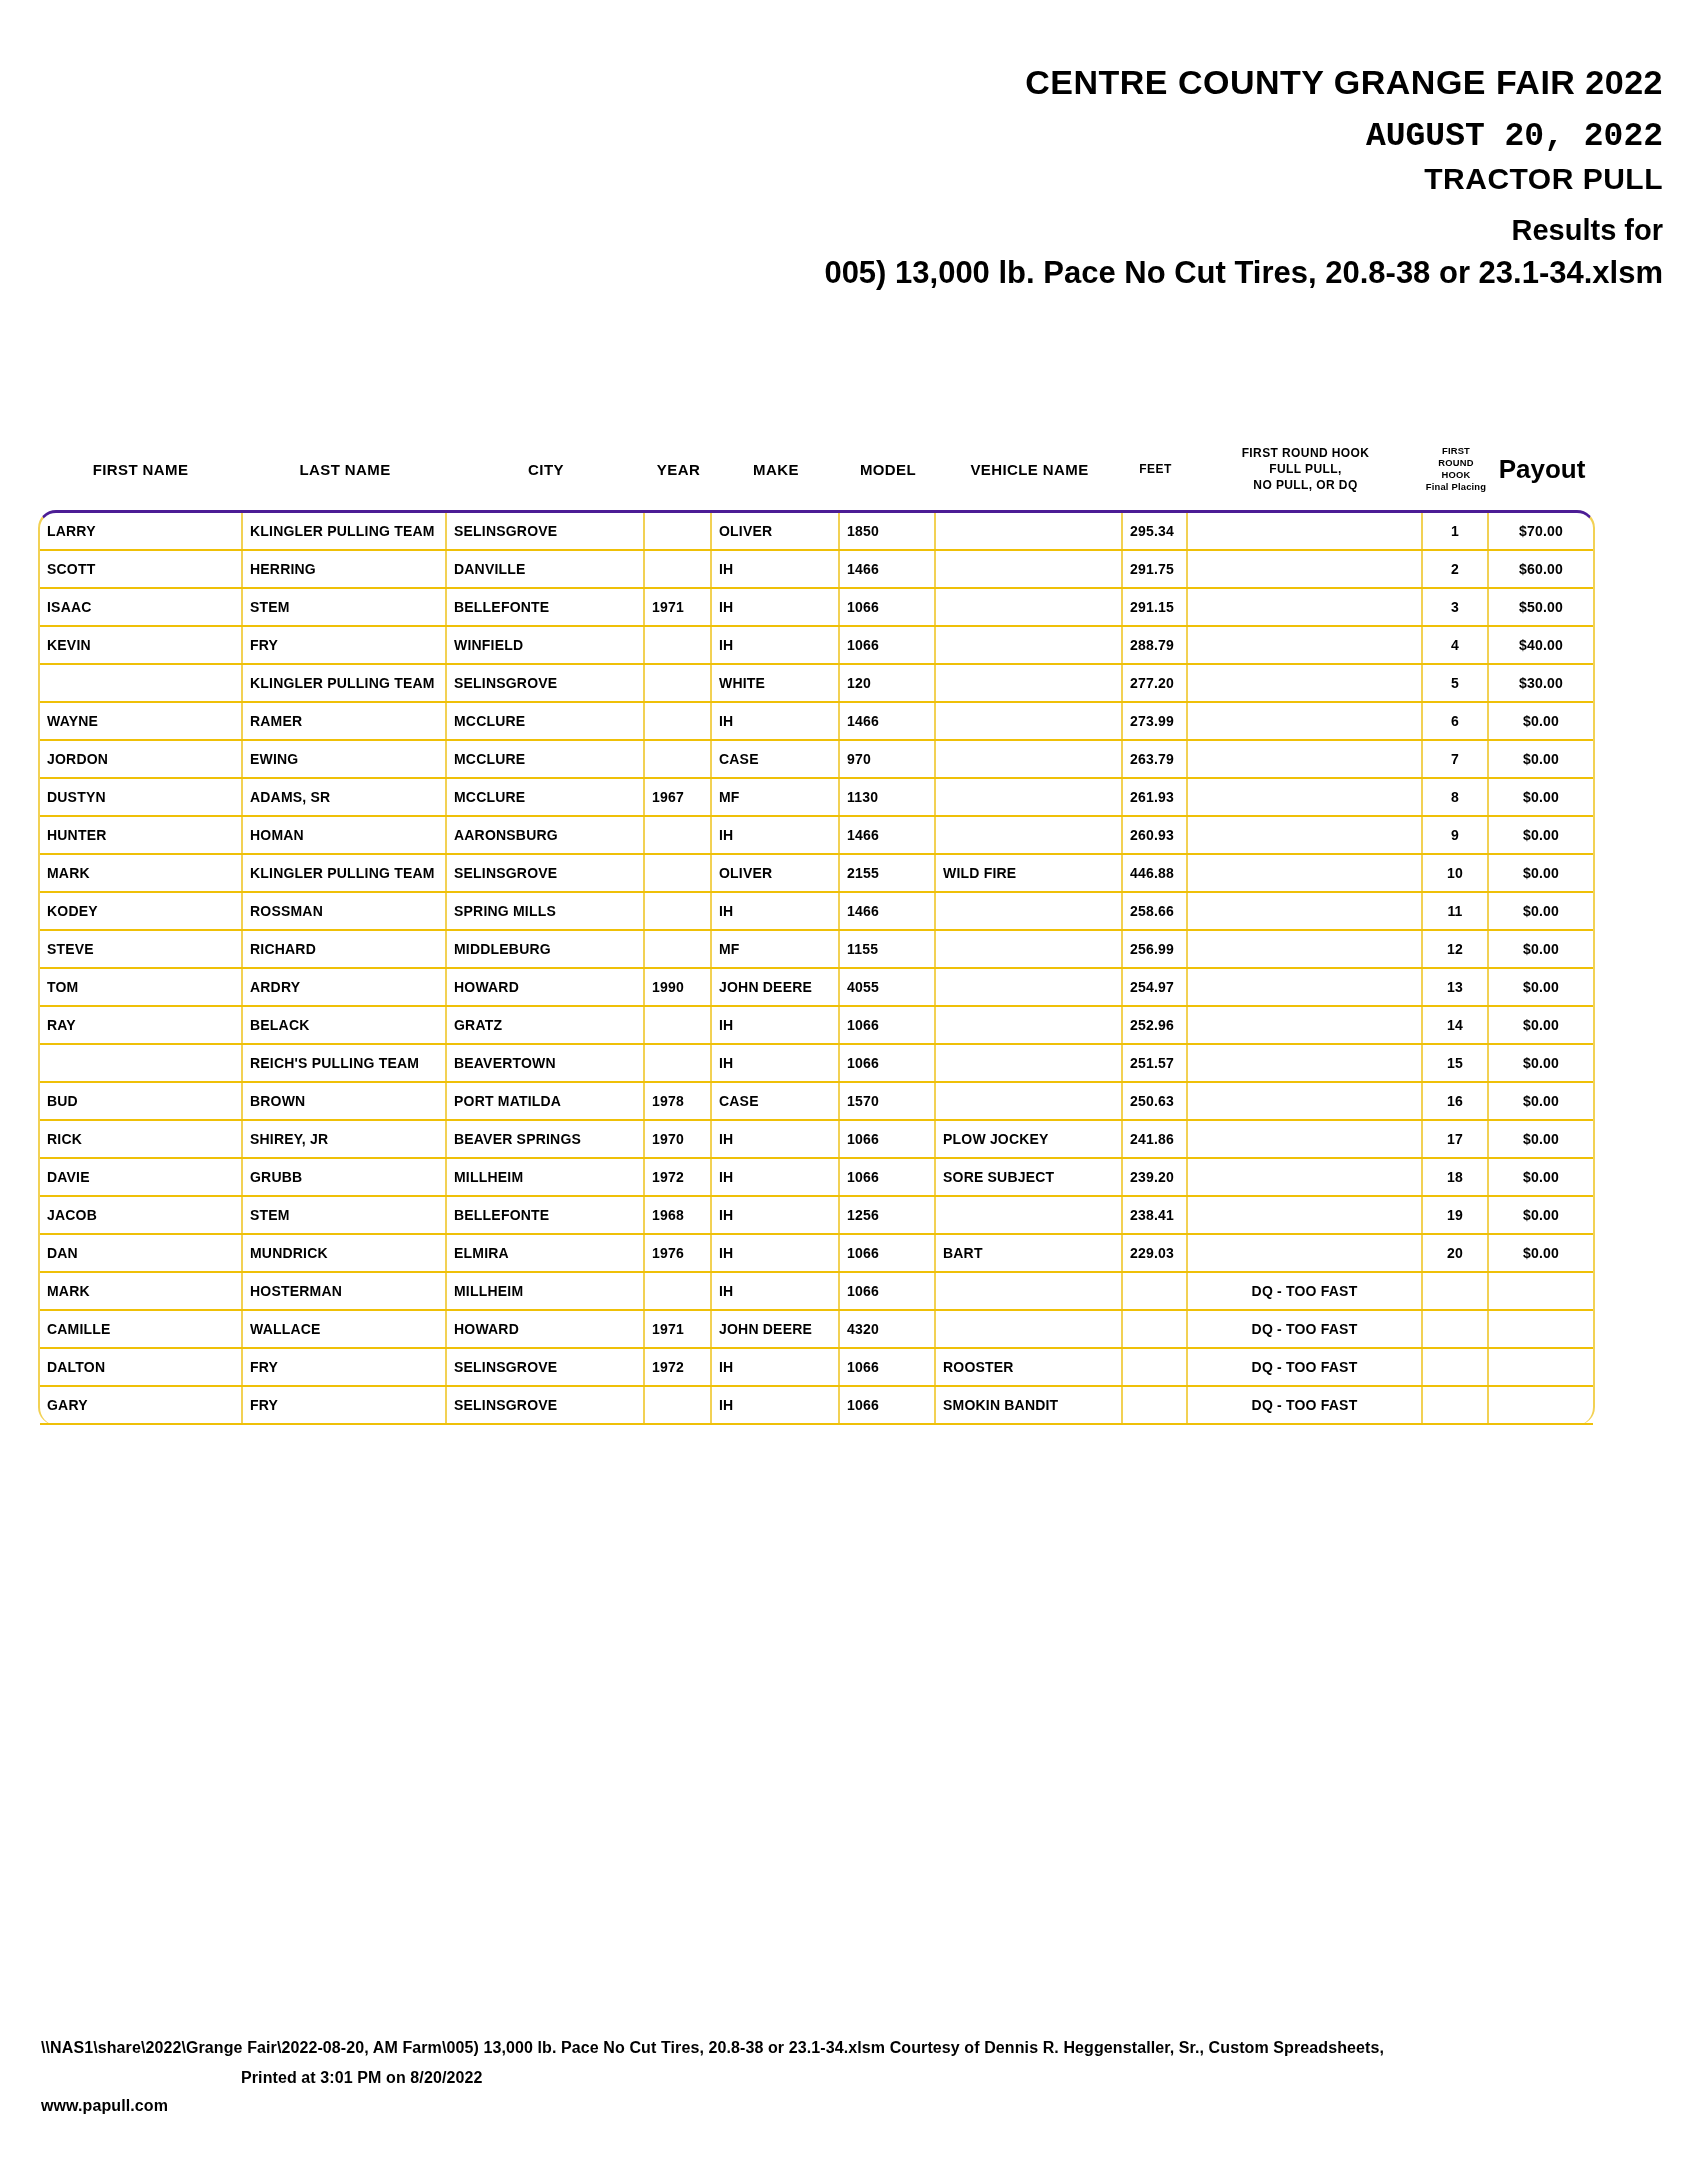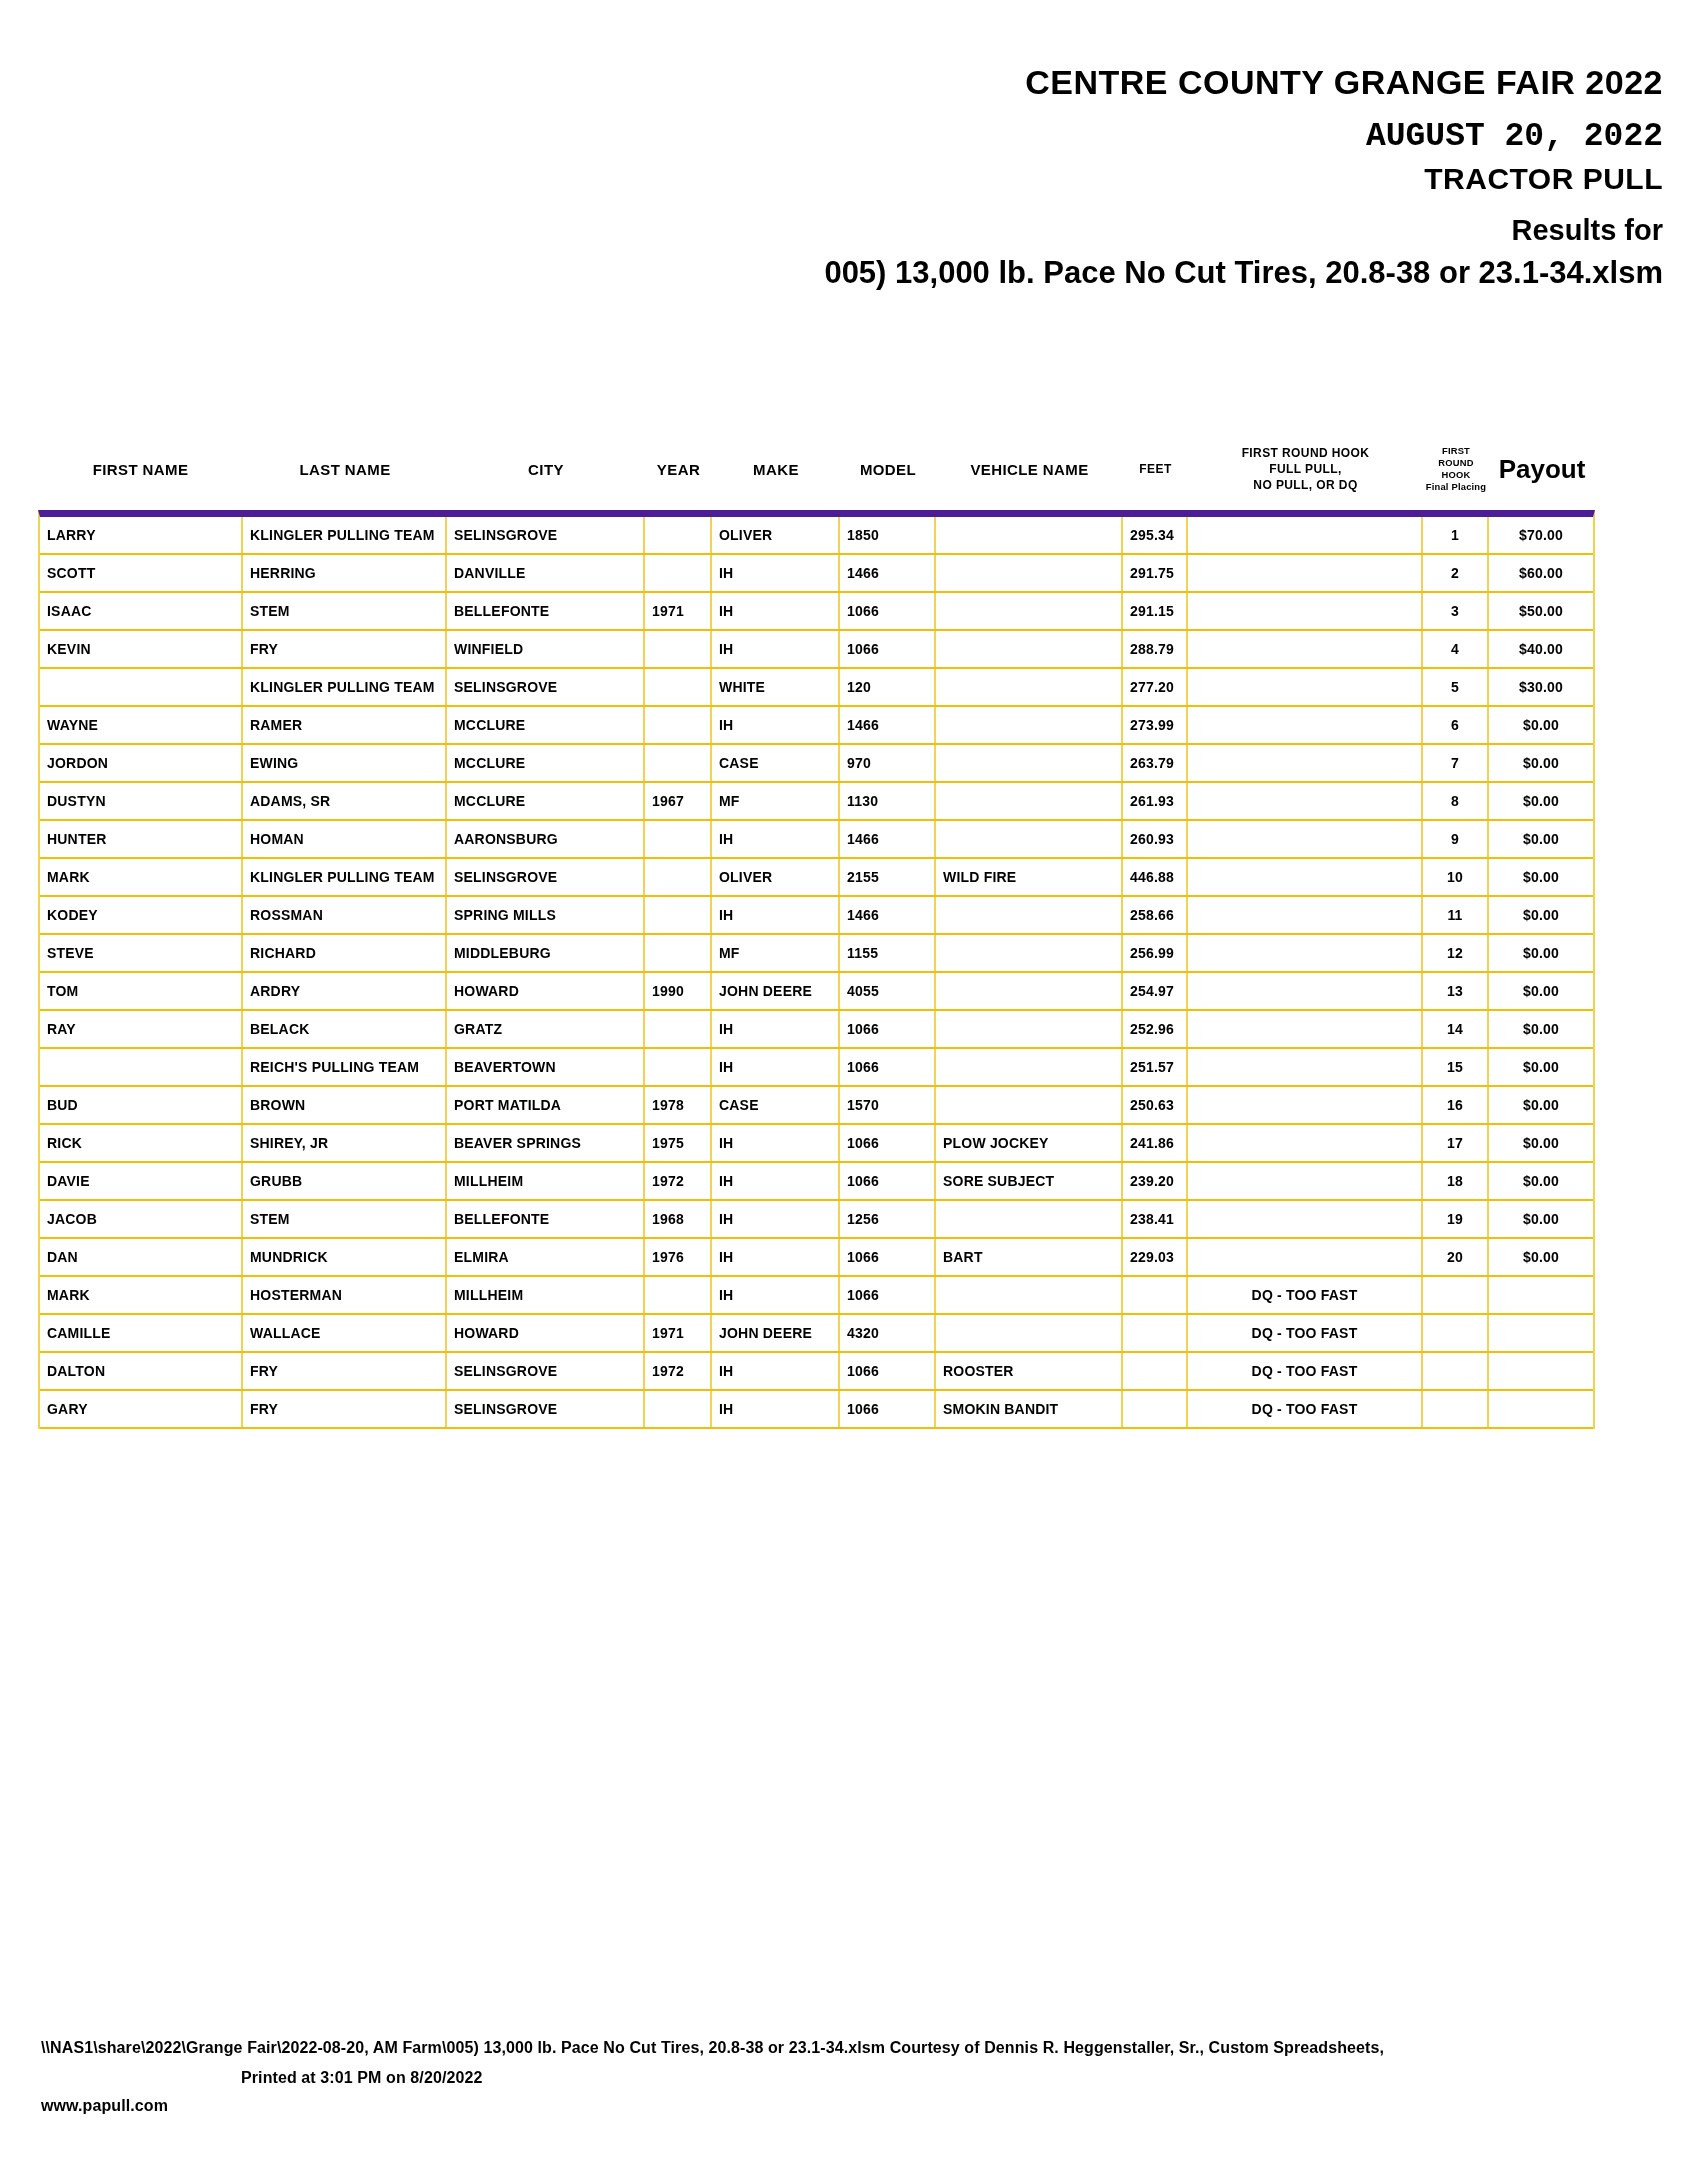--- a/index.html
+++ b/index.html
@@ -27,23 +27,24 @@
     height: 82px;
     align-items: center;
   }
   .hc { text-align: center; white-space: pre-line; letter-spacing: 0.4px; }
   .hc.main  { font-size: 15px; }
   .hc.small { font-size: 12px; line-height: 16px; }
   .hc.tiny  { font-size: 9.4px; line-height: 12px; letter-spacing: 0.2px; }
   .hc.pay   { font-size: 26px; letter-spacing: 0; }
 
   .grid {
-    border-top: 7px solid #4c1d95;
+    border-top: 3px solid #4c1d95;
     border-left: 2px solid #f2d154;
     border-right: 2px solid #f2d154;
+    border-radius: 18px;
   }
   .row {
     display: grid;
     grid-template-columns: 203px 204px 198px 67px 128px 96px 187px 65px 235px 66px 104px;
     height: 38px;
     border-bottom: 2px solid #efc008;
     box-sizing: border-box;
   }
   .cell {
     border-right: 2px solid #f2d154;
@@ -299,21 +300,21 @@
           <div class="cell left"></div>
           <div class="cell left">250.63</div>
           <div class="cell center"></div>
           <div class="cell center">16</div>
           <div class="cell center">$0.00</div>
         </div>
         <div class="row">
           <div class="cell left">RICK</div>
           <div class="cell left">SHIREY, JR</div>
           <div class="cell left">BEAVER SPRINGS</div>
-          <div class="cell left">1975</div>
+          <div class="cell left">1970</div>
           <div class="cell left">IH</div>
           <div class="cell left">1066</div>
           <div class="cell left">PLOW JOCKEY</div>
           <div class="cell left">241.86</div>
           <div class="cell center"></div>
           <div class="cell center">17</div>
           <div class="cell center">$0.00</div>
         </div>
         <div class="row">
           <div class="cell left">DAVIE</div>

